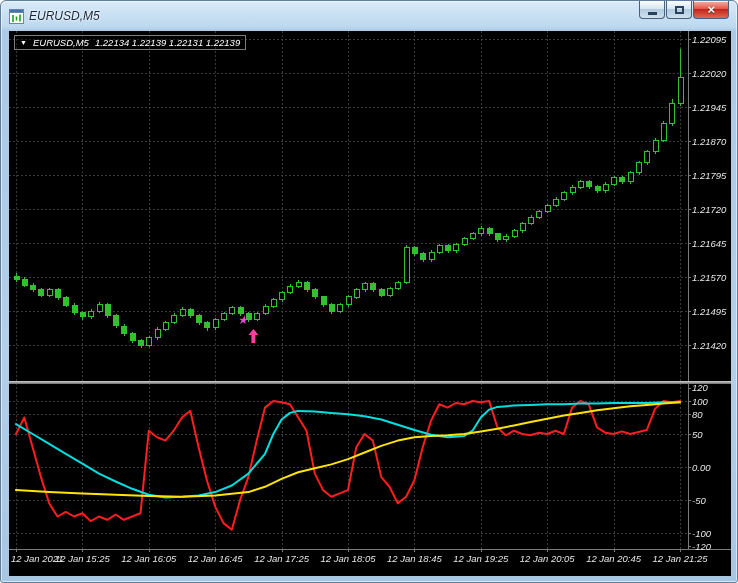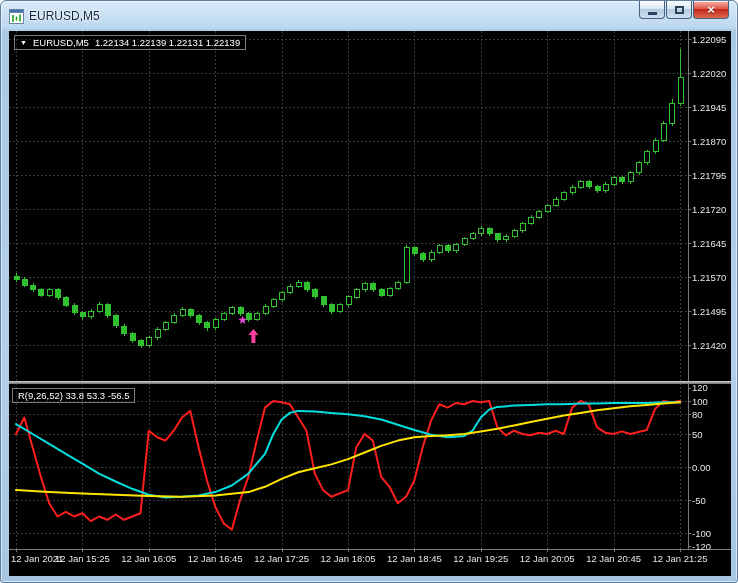--- a/index.html
+++ b/index.html
@@ -1,20 +1,21 @@
 <!DOCTYPE html>
 <html><head>
 <meta charset="utf-8">
 <style>
   html,body{margin:0;padding:0;background:#ffffff;font-family:"Liberation Sans",sans-serif;}
   .window{
     position:relative;width:738px;height:583px;box-sizing:border-box;
     background:linear-gradient(180deg,#d9eaf8 0%,#bdd8ee 26px,#a9c9e5 30px,#b3cfe9 60%,#a6c6e2 100%);
     border:1px solid #5d7fa2;border-radius:6px 6px 3px 3px;
     box-shadow:inset 0 0 0 1px rgba(255,255,255,.55);
+    font-style:italic;
   }
   .titlebar{position:absolute;left:0;top:0;right:0;height:30px;display:flex;align-items:center;padding:0 8px;box-sizing:border-box;}
   .title-icon{display:inline-flex;margin-right:5px;}
   .title-text{font-size:12px;color:#16263c;text-shadow:0 0 3px rgba(255,255,255,.9),0 0 2px rgba(255,255,255,.9);}
   .controls{position:absolute;top:0;right:8px;display:flex;}
   .wbtn{
     width:26px;height:18px;margin-left:1px;box-sizing:border-box;
     border:1px solid #44617e;border-top:none;border-radius:0 0 4px 4px;
     background:linear-gradient(180deg,#fbfdfe 0%,#d8e6f2 45%,#b3cbdf 50%,#cfe0ef 100%);
     display:flex;align-items:center;justify-content:center;cursor:default;
@@ -496,15 +497,14 @@
       </svg>
 
     <div class="ohlc-box">
       <span class="dd">▼</span>
       <span>EURUSD,M5</span>
       <span>1.22134 1.22139 1.22131 1.22139</span>
     </div>
 
     <div class="splitter"></div>
 
-    <div class="ind-box">R(9,26,52) 33.8 53.3 -56.5</div>
   </div>
 </div>
 
 </body></html>

